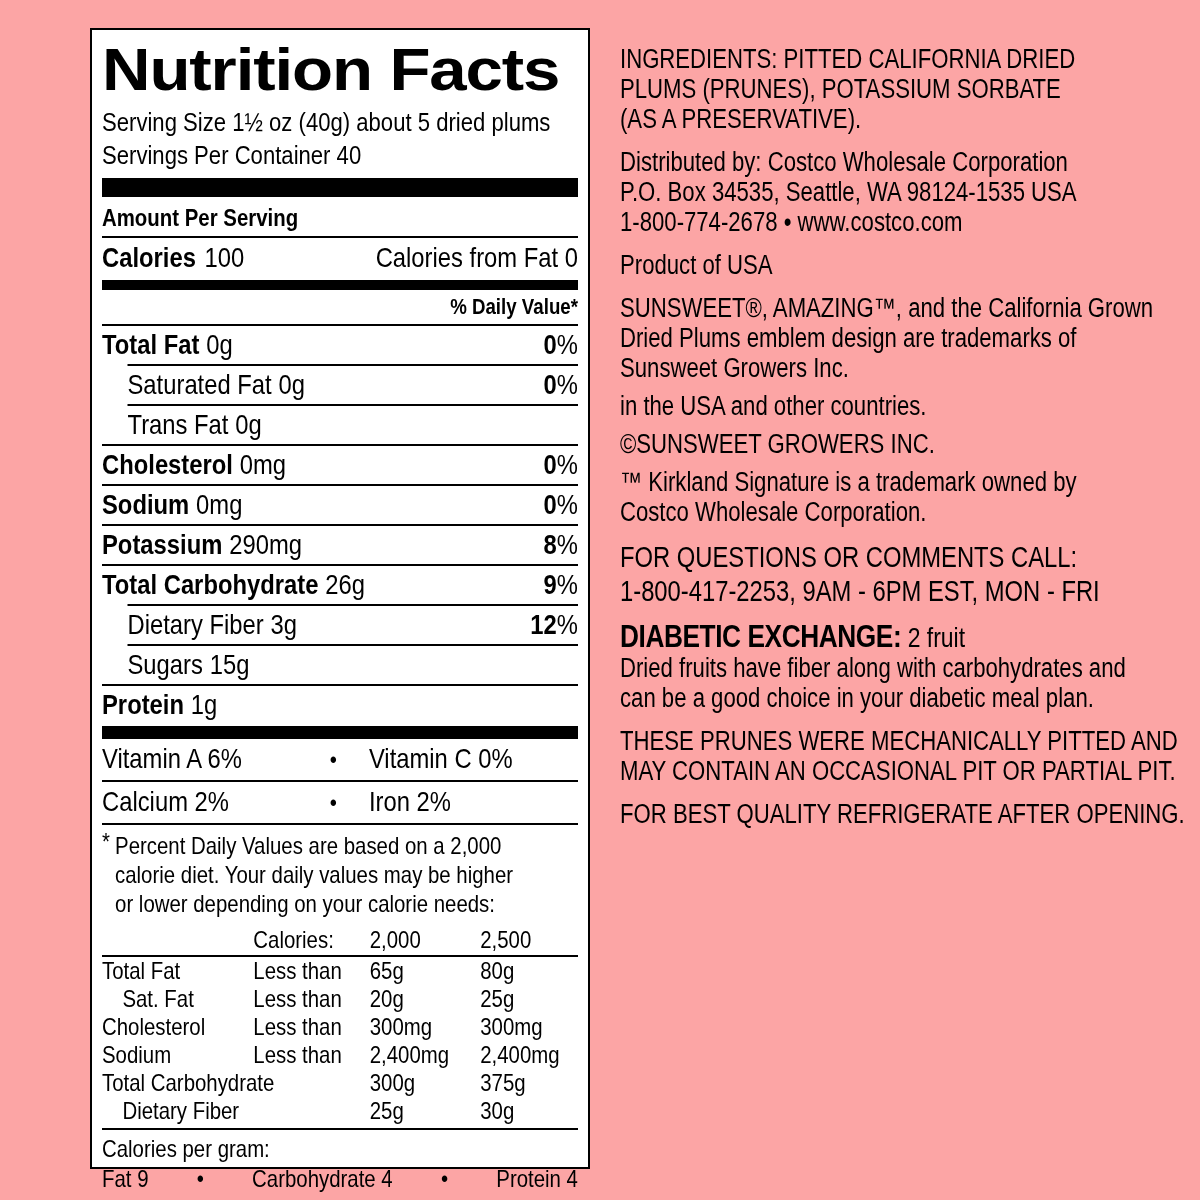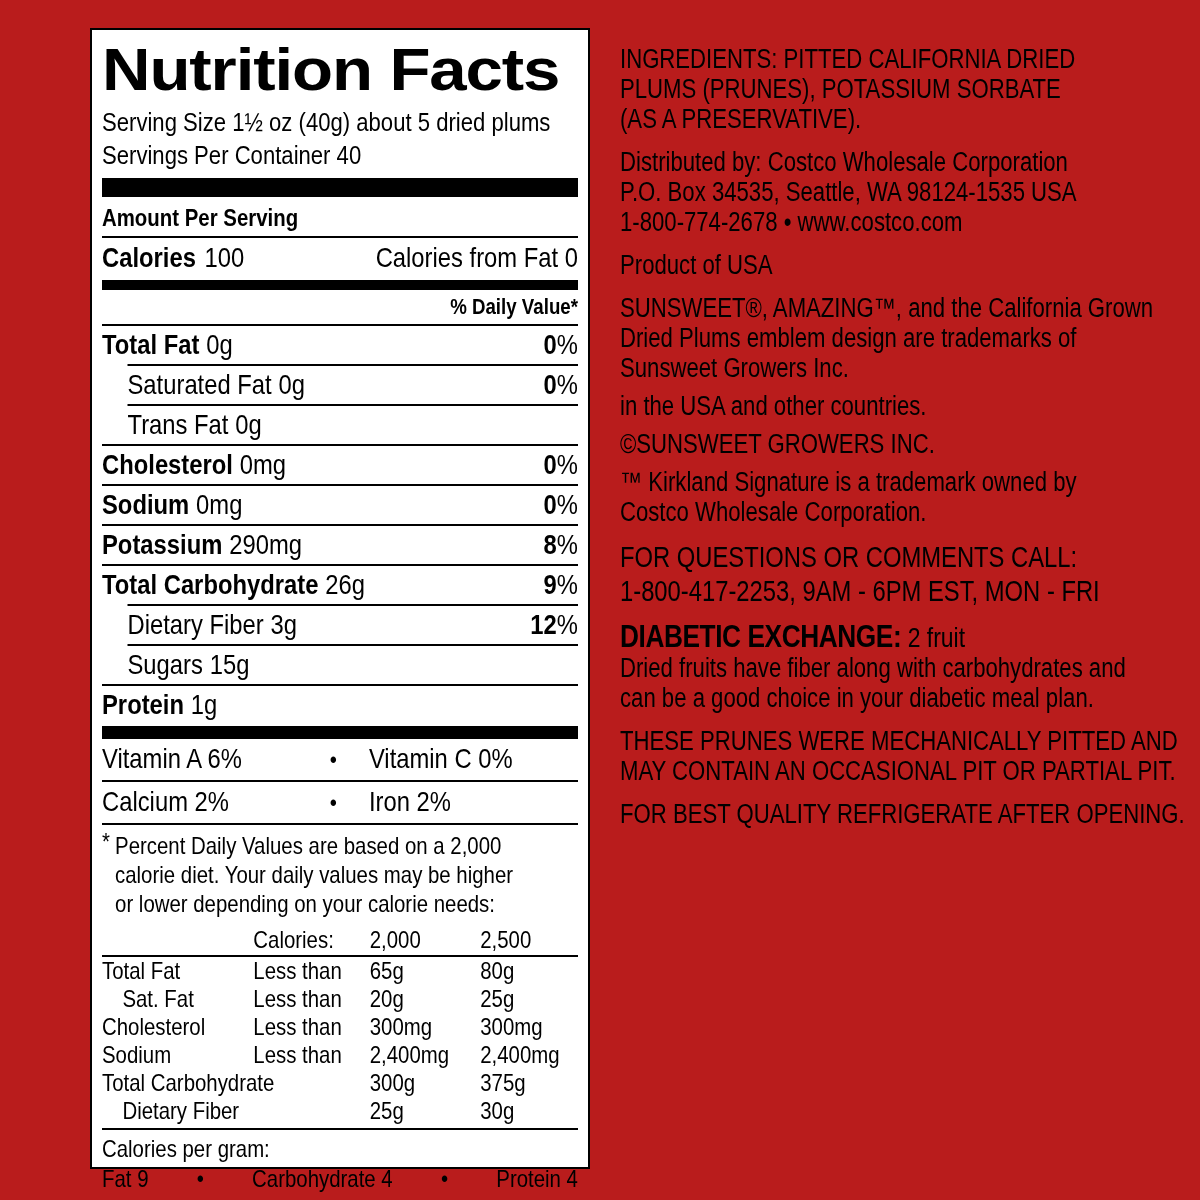--- a/index.html
+++ b/index.html
@@ -1,16 +1,16 @@
 <!DOCTYPE html>
 <html><head>
 <meta charset="utf-8">
 <style>
   html,body{margin:0;padding:0;background:#fff;}
-  .canvas{position:relative;width:1200px;height:1200px;background:#b91c1c;
+  .canvas{position:relative;width:1200px;height:1200px;background:#fca5a5;
           font-family:"Liberation Sans",sans-serif;color:#000;overflow:hidden;}
 
   
   .nf{position:absolute;left:90px;top:28px;width:500px;height:1141px;
       border:2px solid #000;padding:8px 10px;box-sizing:border-box;background:#fff;}
   .nf-title{font-weight:bold;font-size:60px;line-height:1.0;letter-spacing:-1px;
             transform:scaleX(1.12);transform-origin:0 50%;white-space:nowrap;margin:2px 0 6px 0;}
   .nf-inner{width:560px;transform:scaleX(0.85);transform-origin:0 0;}
   .sline{font-size:26px;line-height:33px;white-space:nowrap;}
   .bar{background:#000;height:19px;margin:6px 0 4px 0;}

